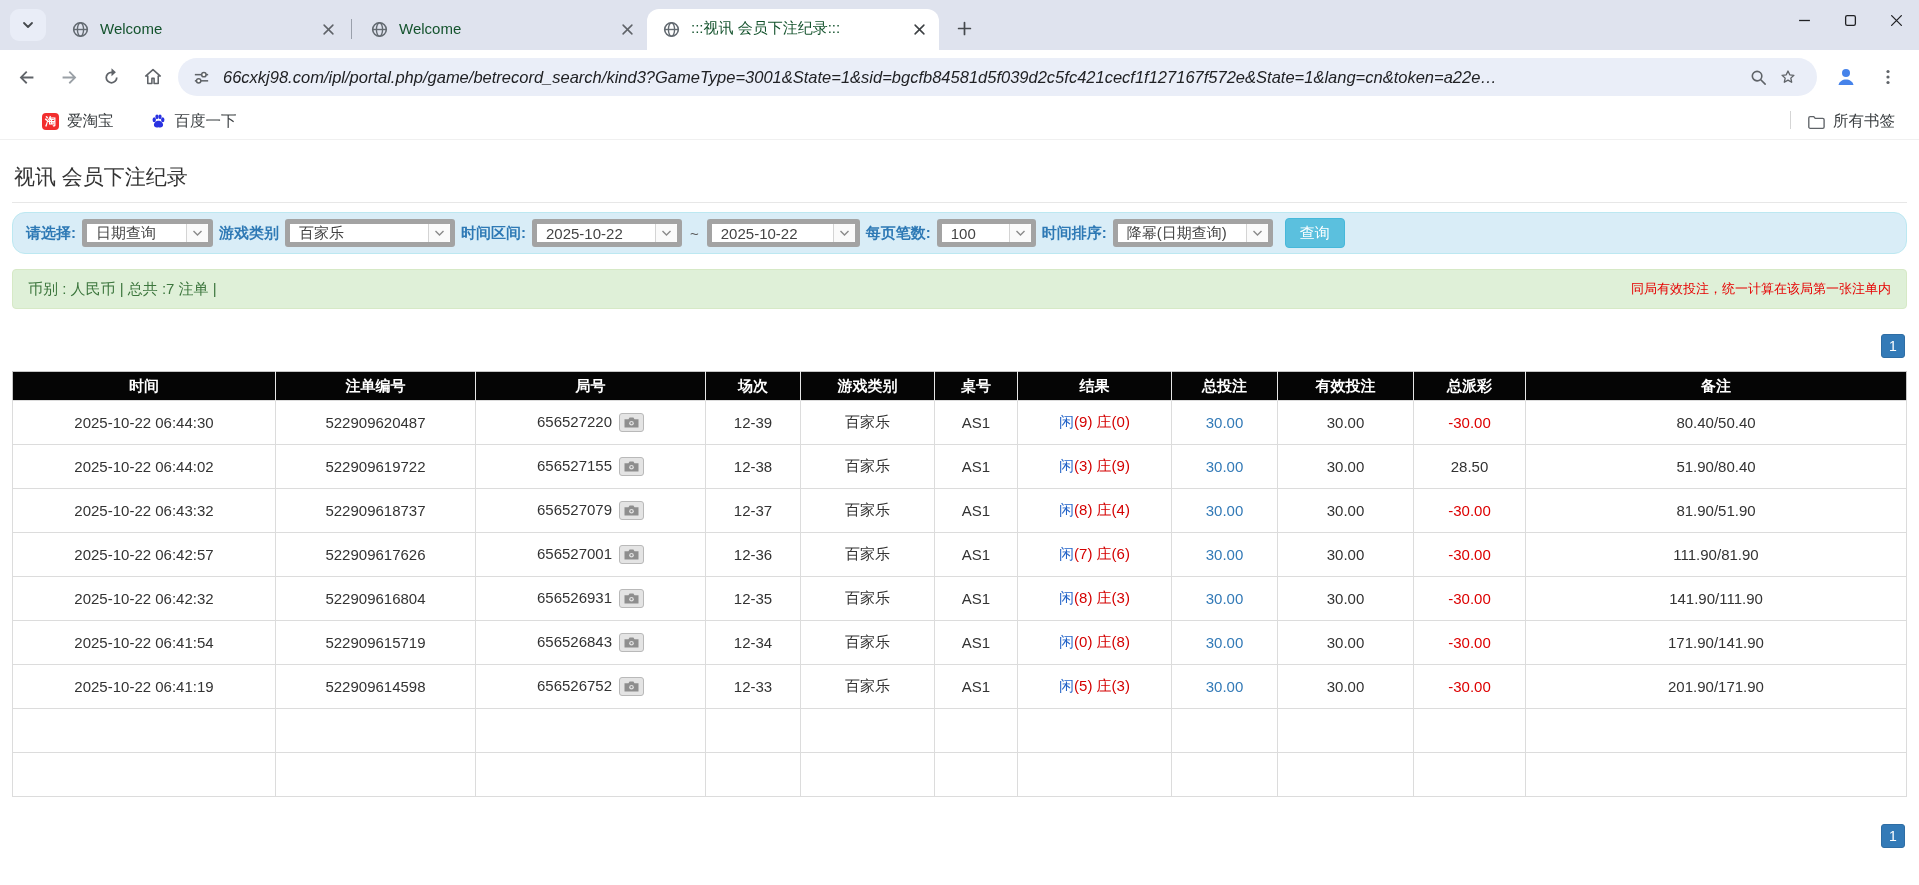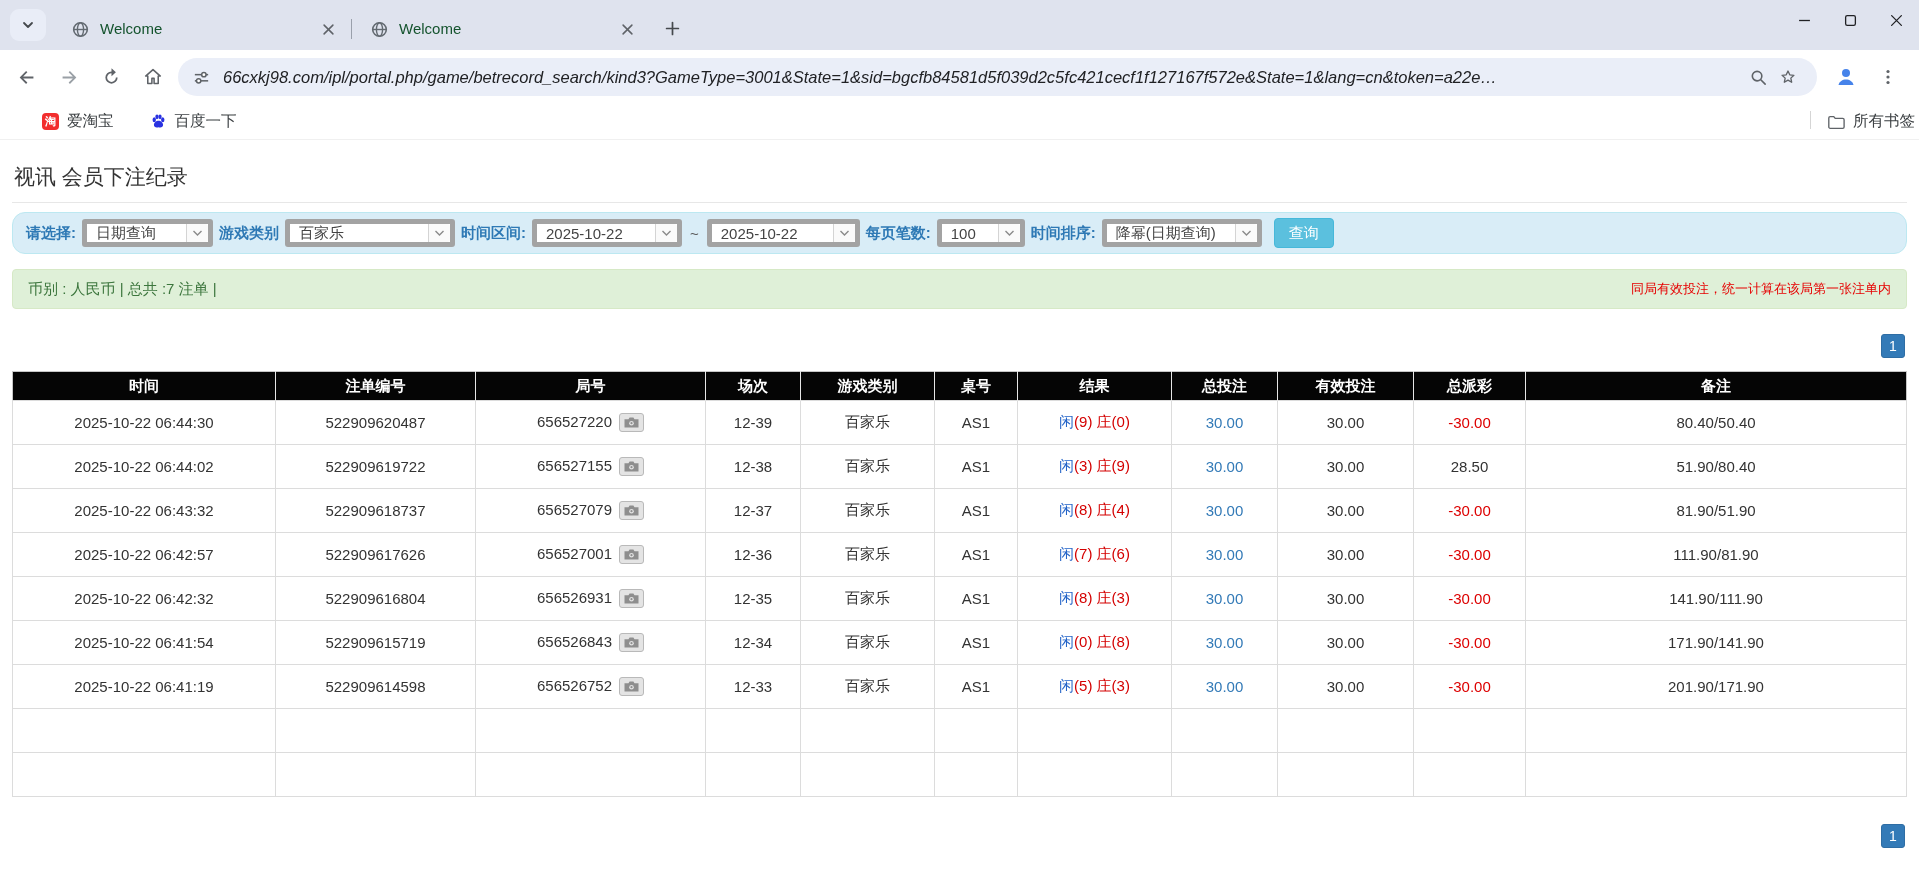--- a/index.html
+++ b/index.html
@@ -27,37 +27,37 @@
   .nav-btn { width:42px; height:42px; border-radius:50%; display:flex; align-items:center; justify-content:center; flex:none; }
   .omnibox { flex:1; height:38px; background:#eaeef8; border-radius:19px; display:flex; align-items:center;
     padding:0 14px; margin:0 8px 0 4px; min-width:0;font-style:italic; }
   .omnibox .url-text { flex:1; font-size:16.5px; color:#202124; white-space:nowrap; overflow:hidden; margin-left:12px; }
   .omni-icon { width:30px; height:30px; display:flex; align-items:center; justify-content:center; flex:none; }
   
   .bookmarks { height:36px; background:#fff; display:flex; align-items:center; padding-left:42px;
     font-size:15.5px; color:#3c4043; border-bottom:1px solid #f0f0f0; }
   .bm-item { display:flex; align-items:center; margin-right:36px; }
   .bm-item .bm-label { margin-left:8px; }
-  .bm-right { margin-left:auto; display:flex; align-items:flex-start; padding-right:4px; }
+  .bm-right { margin-left:auto; display:flex; align-items:flex-start; padding-right:24px; }
   .bm-vline { width:1px; height:18px; background:#d5d5d5; margin-right:16px; }
   .tao-ico { width:17px; height:17px; background:#f22e2e; border-radius:4px; color:#fff; font-size:11px;
     display:flex; align-items:center; justify-content:center; font-weight:700; }
   
   .page { padding:24px 12px 0 12px; }
   .page-title { font-size:21px; font-weight:400; color:#333; margin:0 0 0 2px; line-height:26px; }
   .title-rule { height:1px; background:#e7e7e7; margin-top:12px; }
   .filterbar { margin-top:9px; background:#d9edf7; border:1px solid #bce8f1; border-radius:13px;
     height:42px; display:flex; align-items:center; padding:0 13px; gap:6px; }
   .flabel { color:#2e79b5; font-weight:700; font-size:15px; white-space:nowrap; }
   .fselect { height:28px; background:#fff; border:5px solid #a3a3a3; border-radius:3px;
     display:flex; align-items:stretch; font-size:15px; color:#444; flex:none; }
   .fselect .val { padding:0 9px; display:flex; align-items:center; white-space:nowrap; overflow:hidden; flex:1; }
   .fselect .car { width:22px; border-left:1px solid #d4d4d4; background:#fafafa; border-radius:0 3px 3px 0;
     display:flex; align-items:center; justify-content:center; }
-  .w130{width:131px} .w170{width:170px} .w150{width:150px} .w153{width:153px} .w102{width:88px} .w160{width:160px}
+  .w130{width:131px} .w170{width:170px} .w150{width:150px} .w153{width:153px} .w102{width:99px} .w160{width:160px}
   .tilde { color:#555; font-size:15px; padding:0 2px; }
   .btn-search { height:30px; padding:0 14px; margin-left:6px; background:#5bc0de; border:1px solid #46b8da;
     border-radius:4px; color:#fff; font-size:15px; display:flex; align-items:center; white-space:nowrap; }
   .infobar { margin-top:15px; background:#dff0d8; border:1px solid #d6e9c6; border-radius:4px;
     height:40px; display:flex; align-items:center; padding:0 15px; font-size:15px; color:#3c763d; }
   .infobar .note { margin-left:auto; color:#e60000; font-size:13px; }
   .pagrow { display:flex; justify-content:flex-end; margin-top:25px; padding-right:2px; }
   .pagrow.bottom { margin-top:27px; }
   .pagbadge { min-width:24px; height:24px; padding:0 6px; background:#337ab7; border:1px solid #2e6da4;
     border-radius:3px; color:#fff; font-size:14px; display:flex; align-items:center; justify-content:center; }
@@ -111,20 +111,33 @@
         <line x1="1.7" y1="8" x2="14.3" y2="8" stroke="#636a71" stroke-width="1.3"></line>
       </svg>
     <span class="tab-title">Welcome</span>
     <span class="tab-close clickable">
       <svg width="11" height="11" viewBox="0 0 10 10">
           <path d="M1 1l8 8M9 1l-8 8" stroke="#5f6368" stroke-width="1.4" stroke-linecap="round"></path>
         </svg>
     </span>
   </div>
 
+  <div class="tab active">
+    <svg width="17" height="17" viewBox="0 0 16 16">
+        <circle cx="8" cy="8" r="6.4" fill="none" stroke="#636a71" stroke-width="1.5"></circle>
+        <ellipse cx="8" cy="8" rx="2.9" ry="6.4" fill="none" stroke="#636a71" stroke-width="1.3"></ellipse>
+        <line x1="1.7" y1="8" x2="14.3" y2="8" stroke="#636a71" stroke-width="1.3"></line>
+      </svg>
+    <span class="tab-title">:::视讯 会员下注纪录:::</span>
+    <span class="tab-close clickable">
+      <svg width="11" height="11" viewBox="0 0 10 10">
+          <path d="M1 1l8 8M9 1l-8 8" stroke="#3c4043" stroke-width="1.4" stroke-linecap="round"></path>
+        </svg>
+    </span>
+  </div>
 
   <div class="newtab-btn clickable">
     <svg width="15" height="15" viewBox="0 0 14 14">
         <path d="M7 1.5v11M1.5 7h11" stroke="#45494d" stroke-width="1.6" stroke-linecap="round"></path>
       </svg>
   </div>
 
   <div class="win-controls">
     <div class="win-btn clickable">
       <svg width="13" height="13" viewBox="0 0 12 12">

